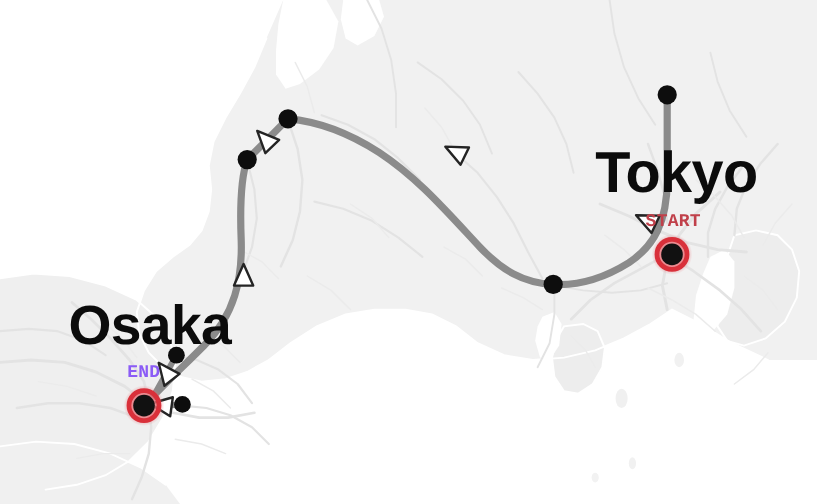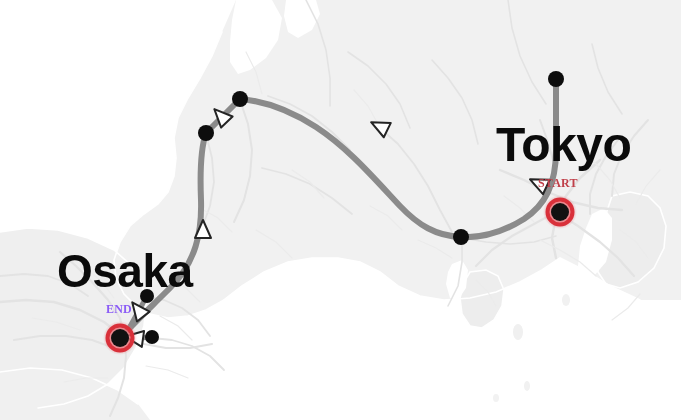--- a/index.html
+++ b/index.html
@@ -41,23 +41,23 @@
     top: 121px;
     font-size: 48px;
   }
   #label-osaka {
     left: 57px;
     top: 248px;
     font-size: 46px;
   }
   .endpoint-label {
     position: absolute;
-    font-family: Liberation Serif, serif;
+    font-family: Liberation Mono, monospace;
     font-weight: bold;
-    font-size: 12px;
+    font-size: 15px;
     letter-spacing: 0.2px;
     white-space: nowrap;
     line-height: 1;
   }
   #label-start {
     left: 538px;
     top: 177px;
   }
   #label-end {
     left: 106px;

